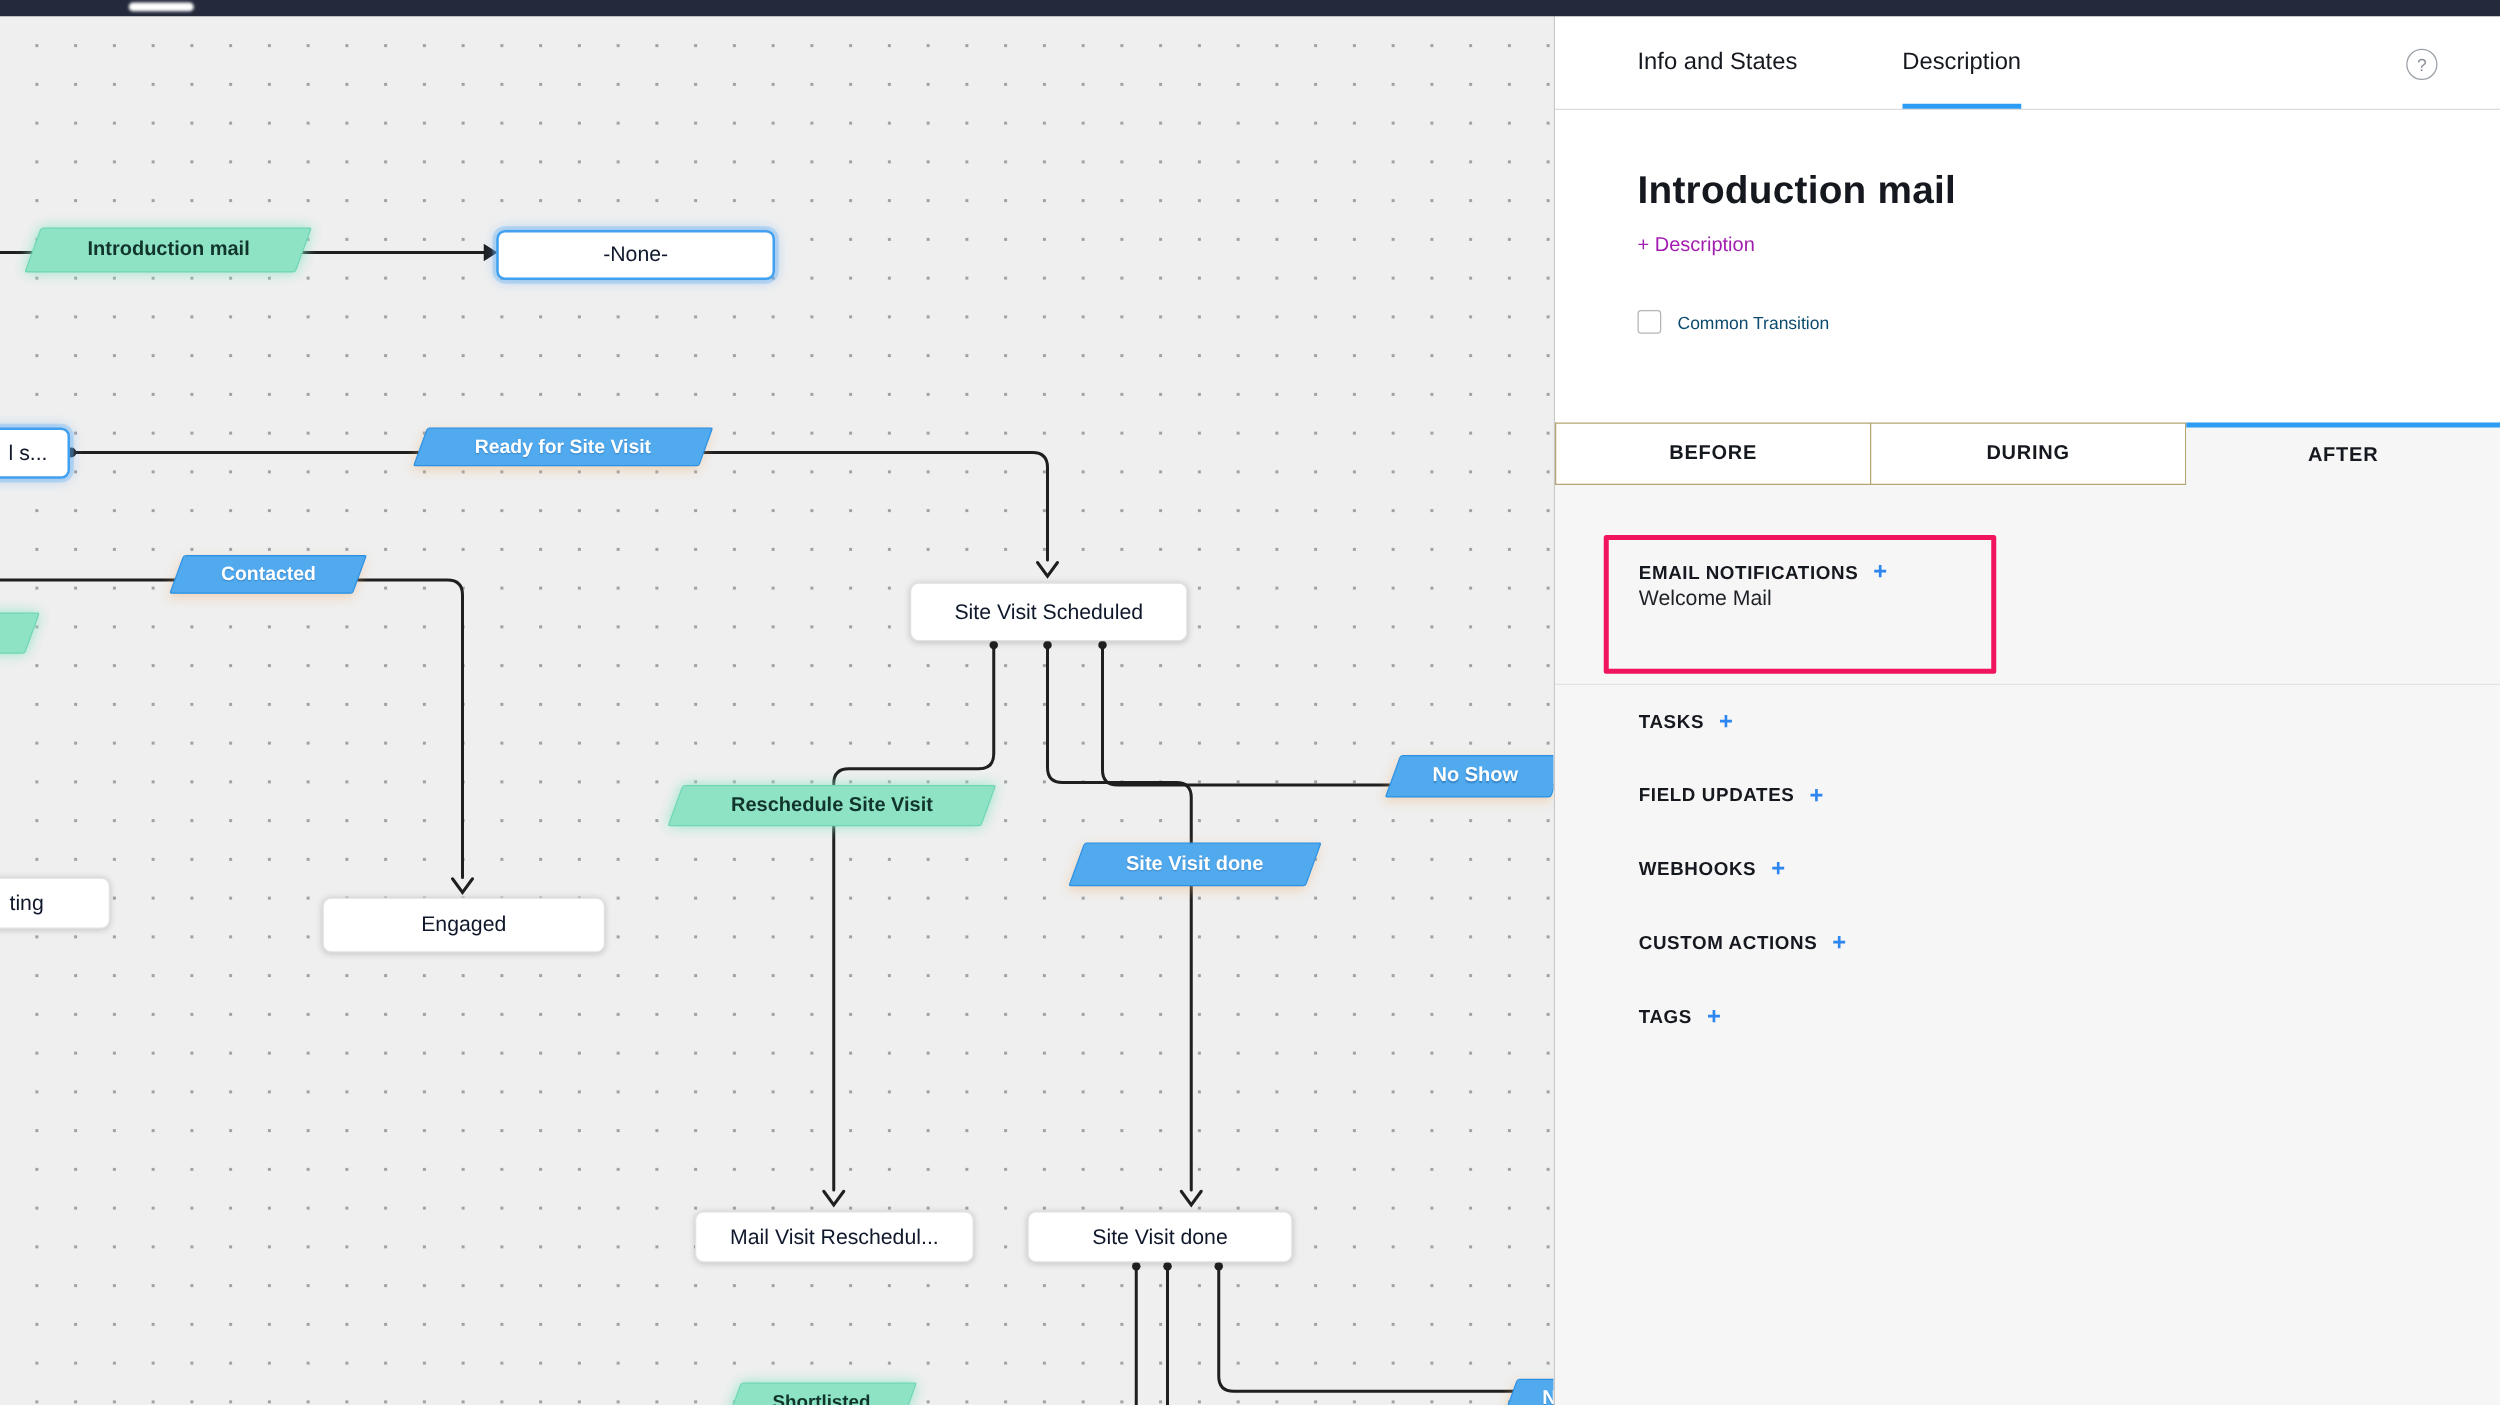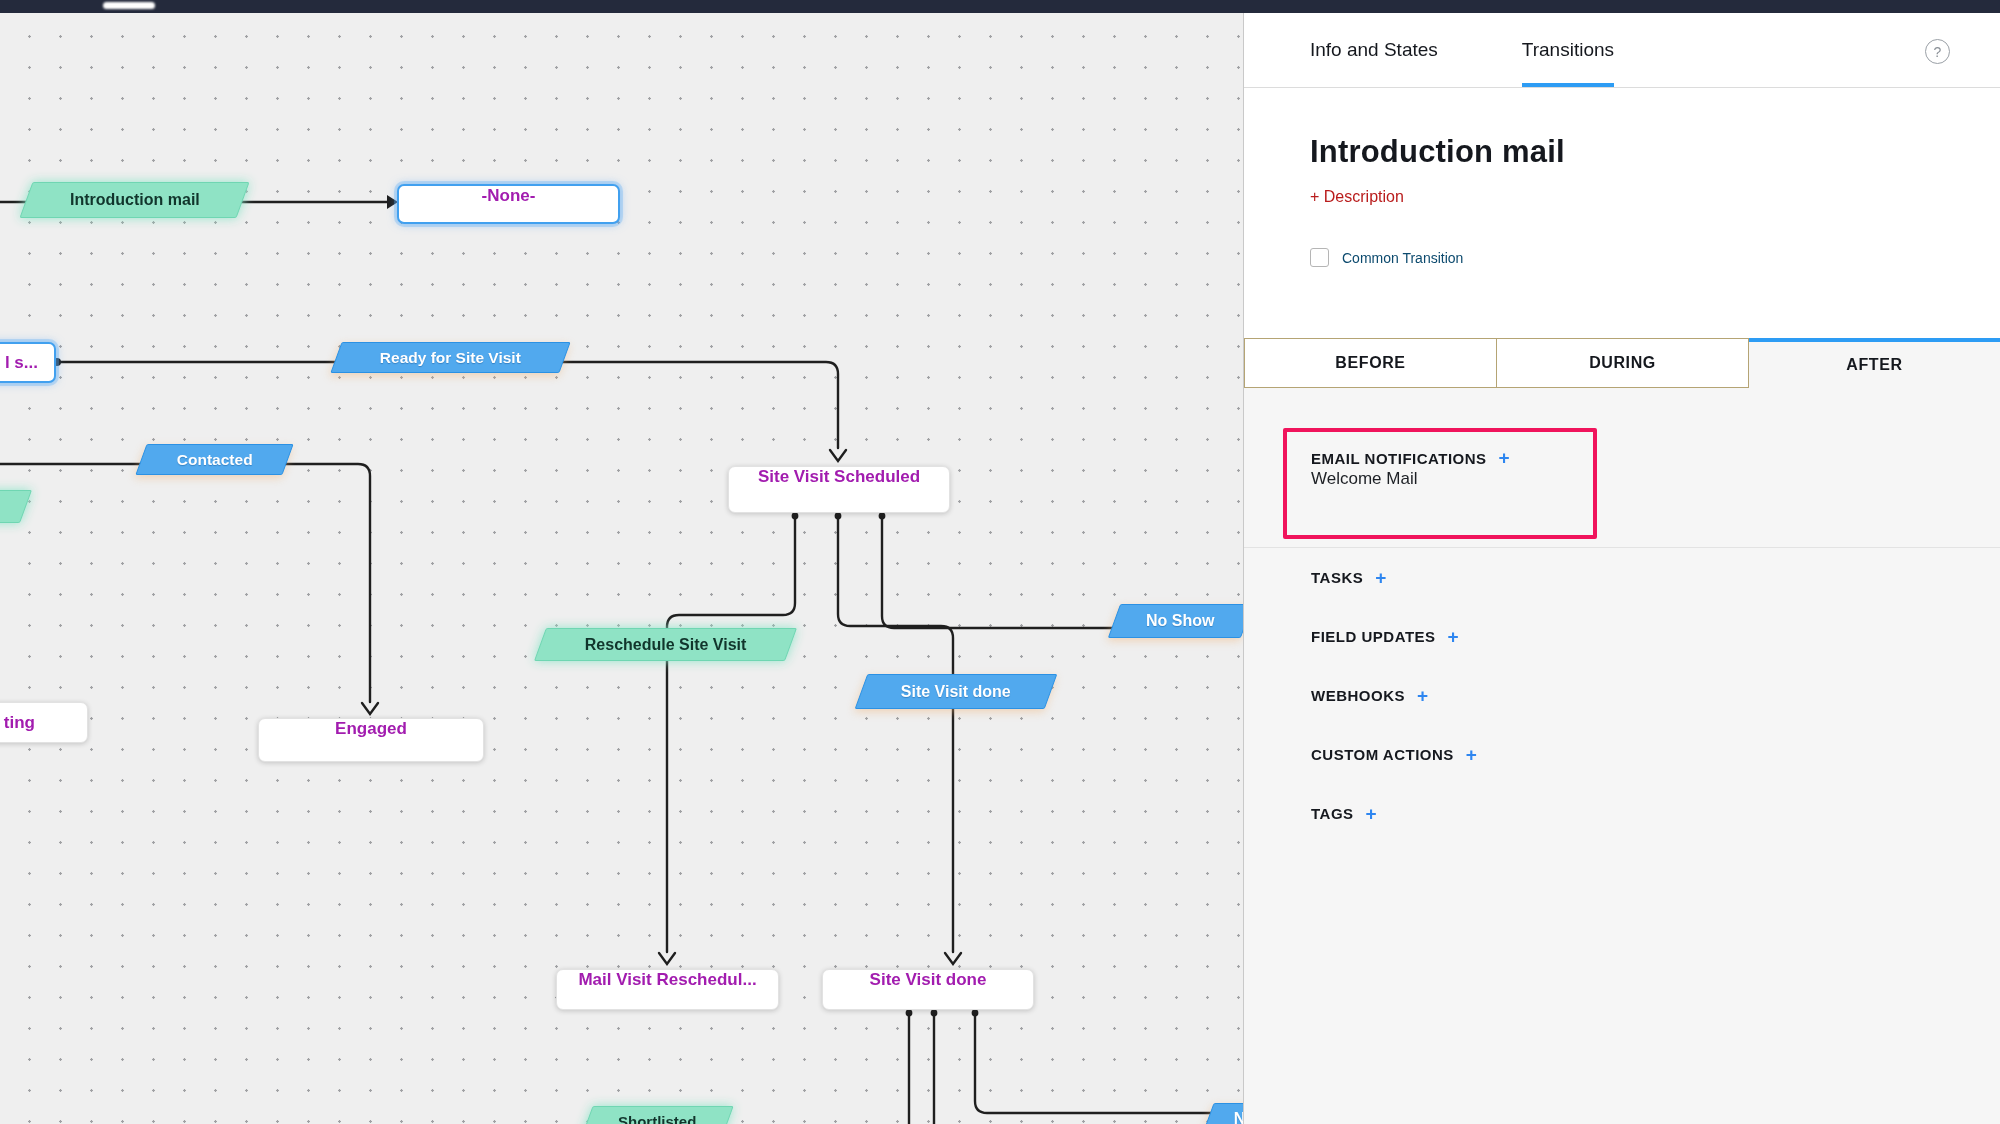--- a/index.html
+++ b/index.html
@@ -13,22 +13,22 @@
   .topbar-pill { position:absolute; left:103px; top:2px; width:52px; height:7px; background:#fdfdfd; border-radius:4px; filter:blur(1.2px); }
 
   
   .canvas { position:absolute; left:0; top:13px; width:1243px; height:1111px; overflow:hidden;
             background:#efefef;
             background-image:radial-gradient(#a0a1a4 1.15px, transparent 1.45px);
             background-size:31px 31px; background-position:14px 8px; }
   .canvas svg { position:absolute; left:0; top:-13px; z-index:1; }
 
   .state { position:absolute; z-index:3; background:#fff; border:1px solid #e2e2e2; border-radius:7px;
-           box-shadow:0 1px 5px rgba(40,40,40,.22); color:#a21caf; font-size:17px;
-           display:flex; align-items:flex-start; justify-content:center; white-space:nowrap;font-weight:bold; }
+           box-shadow:0 1px 5px rgba(40,40,40,.22); color:#0f172a; font-size:17px;
+           display:flex; align-items:center; justify-content:center; white-space:nowrap; }
   .state.selected { border:2px solid #41a0ef;
            box-shadow:0 0 0 3px rgba(95,175,245,.30), 0 0 10px rgba(80,160,245,.55); }
   .state .clip-label { position:absolute; top:50%; transform:translateY(-50%); }
 
   .trans { position:absolute; z-index:2; transform:skewX(-20deg); border-radius:2px;
            display:flex; align-items:center; justify-content:center; white-space:nowrap; font-weight:bold; }
   .trans > span { transform:skewX(20deg); }
   .trans.green { background:#8fe3c5; border:1.5px solid #6fd6b2; color:#11352c; font-size:16px;
            box-shadow:0 0 10px rgba(140,228,200,.95); }
   .trans.blue  { background:#51a9ee; border:1.5px solid #2b91e4; color:#fff; font-size:15.5px;
@@ -42,21 +42,21 @@
   .ptabs { position:relative; height:75px; display:flex; align-items:stretch; padding-left:66px;
            border-bottom:1px solid #dcdcdc;gap:47px; }
   .ptab  { display:flex; align-items:center; font-size:19px; margin-right:37px; cursor:pointer;
            border-bottom:4px solid transparent; padding-top:4px; }
   .ptab.active { border-bottom-color:#2d9cf4; }
   .help-circle { position:absolute; right:50px; top:26px; width:25px; height:25px; border-radius:50%;
            border:1.6px solid #9aa0a6; color:#8a9097; font-size:14px; display:flex; align-items:center; justify-content:center; }
 
   .pbody { padding-left:66px; }
   .ptitle { margin-top:46px; font-size:31px; font-weight:bold; letter-spacing:.2px; }
-  .pdesc  { display:inline-block; margin-top:18px; font-size:16px; color:#b91c1c; cursor:pointer; }
+  .pdesc  { display:inline-block; margin-top:18px; font-size:16px; color:#a21caf; cursor:pointer; }
   .pcheckrow { margin-top:42px; display:flex; align-items:center; gap:13px; }
   .pcheckbox { width:19px; height:19px; border:1.5px solid #b5b5b5; border-radius:3px; background:#fff; }
   .pchecklabel { font-size:14px; color:#0c4a6e; }
 
   .phases { position:absolute; left:0; top:325px; width:100%; height:50px; display:flex; }
   .phase { flex:1; display:flex; align-items:center; justify-content:center; font-size:16px; font-weight:bold;
            letter-spacing:.6px; background:#fff; border:1px solid #b5a474; border-right-width:0; }
   .phase:nth-child(2){ border-right-width:1px; }
   .phase.active { background:#f6f6f6; border:none; border-top:4px solid #2d9cf4; }
 
@@ -181,21 +181,21 @@
     </div>
   </div>
 
   <div class="panel">
 
     <div class="ptabs">
       <div class="ptab">
         <span>Info and States</span>
       </div>
       <div class="ptab active">
-        <span>Transitions</span>
+        <span>Description</span>
       </div>
       <div class="help-circle">
         <span>?</span>
       </div>
     </div>
 
     <div class="pbody">
       <div class="ptitle">Introduction mail</div>
       <span class="pdesc">+ Description</span>
       <div class="pcheckrow">

